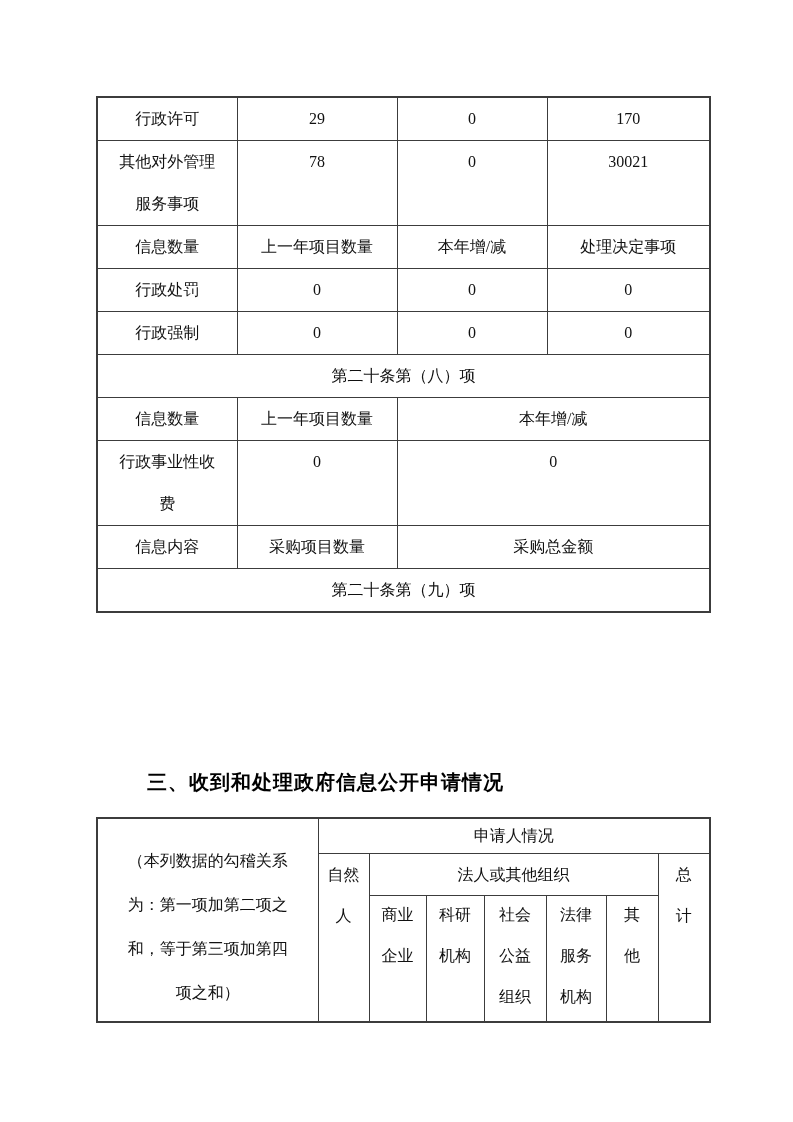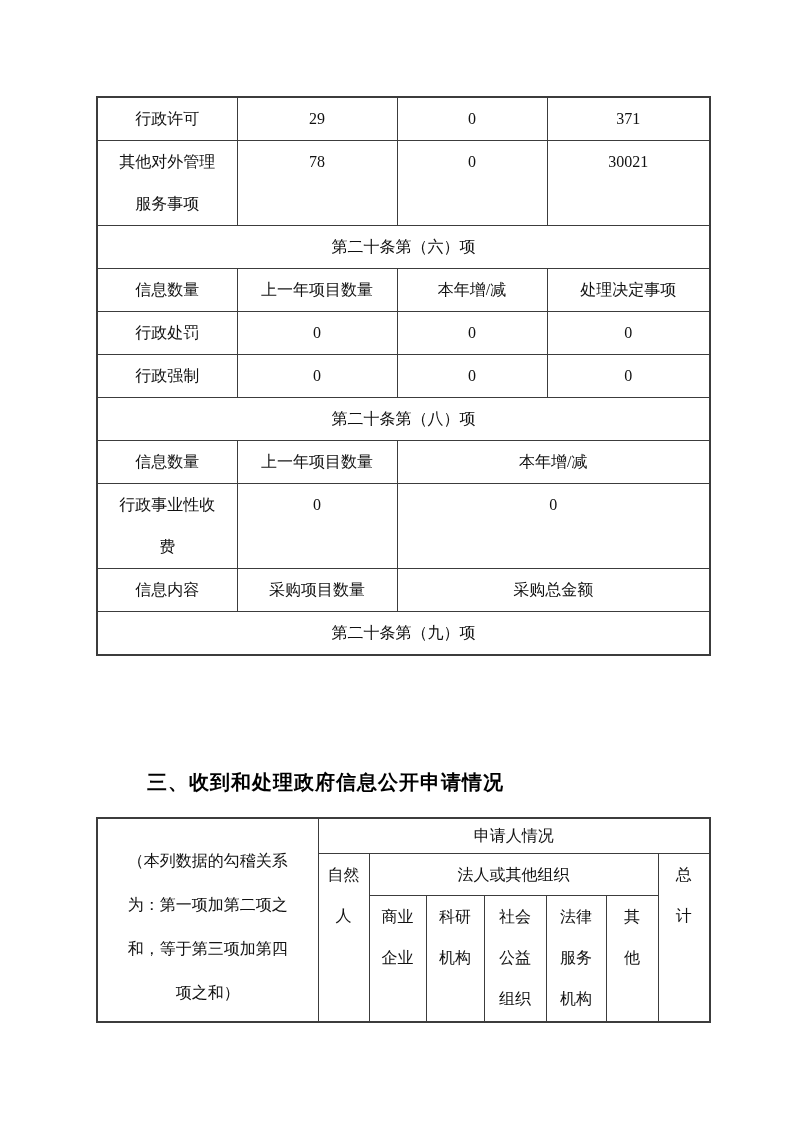--- a/index.html
+++ b/index.html
@@ -41,21 +41,21 @@
     font-weight: bold;
     font-size: 20px;
     letter-spacing: 1px;
     color: #000000;
     white-space: nowrap;
   }
   
   .t-req { left: 96px; top: 817px; width: 613px; }
   .t-req tr.r1 { height: 35px; }
   .t-req tr.r2 { height: 42px; }
-  .t-req tr.r3 { height: 127px; }
+  .t-req tr.r3 { height: 127px; font-family: Liberation Mono, monospace; }
   .t-req td { line-height: 41px; }
   .t-req td.hdr-top { line-height: 33px; }
   .t-req td.note-cell { line-height: 44px; padding-top: 20px; }
   .line { display: block; }
 </style>
 </head>
 <body>
 
 <div class="page">
 
@@ -64,33 +64,30 @@
       <col style="width:140px">
         <col style="width:160px">
         <col style="width:150px">
         <col style="width:163px">
     </colgroup>
     <tbody>
         <tr class="h1">
       <td>行政许可</td>
       <td>29</td>
       <td>0</td>
-      <td>371</td>
+      <td>170</td>
     </tr>
     <tr class="h2">
       <td>
         <span class="line">其他对外管理</span>
         <span class="line">服务事项</span>
       </td>
       <td>78</td>
       <td>0</td>
       <td>30021</td>
-    </tr>
-    <tr class="h1">
-      <td colspan="4">第二十条第（六）项</td>
     </tr>
     <tr class="h1">
       <td>信息数量</td>
       <td>上一年项目数量</td>
       <td>本年增/减</td>
       <td>处理决定事项</td>
     </tr>
     <tr class="h1">
       <td>行政处罚</td>
       <td>0</td>

